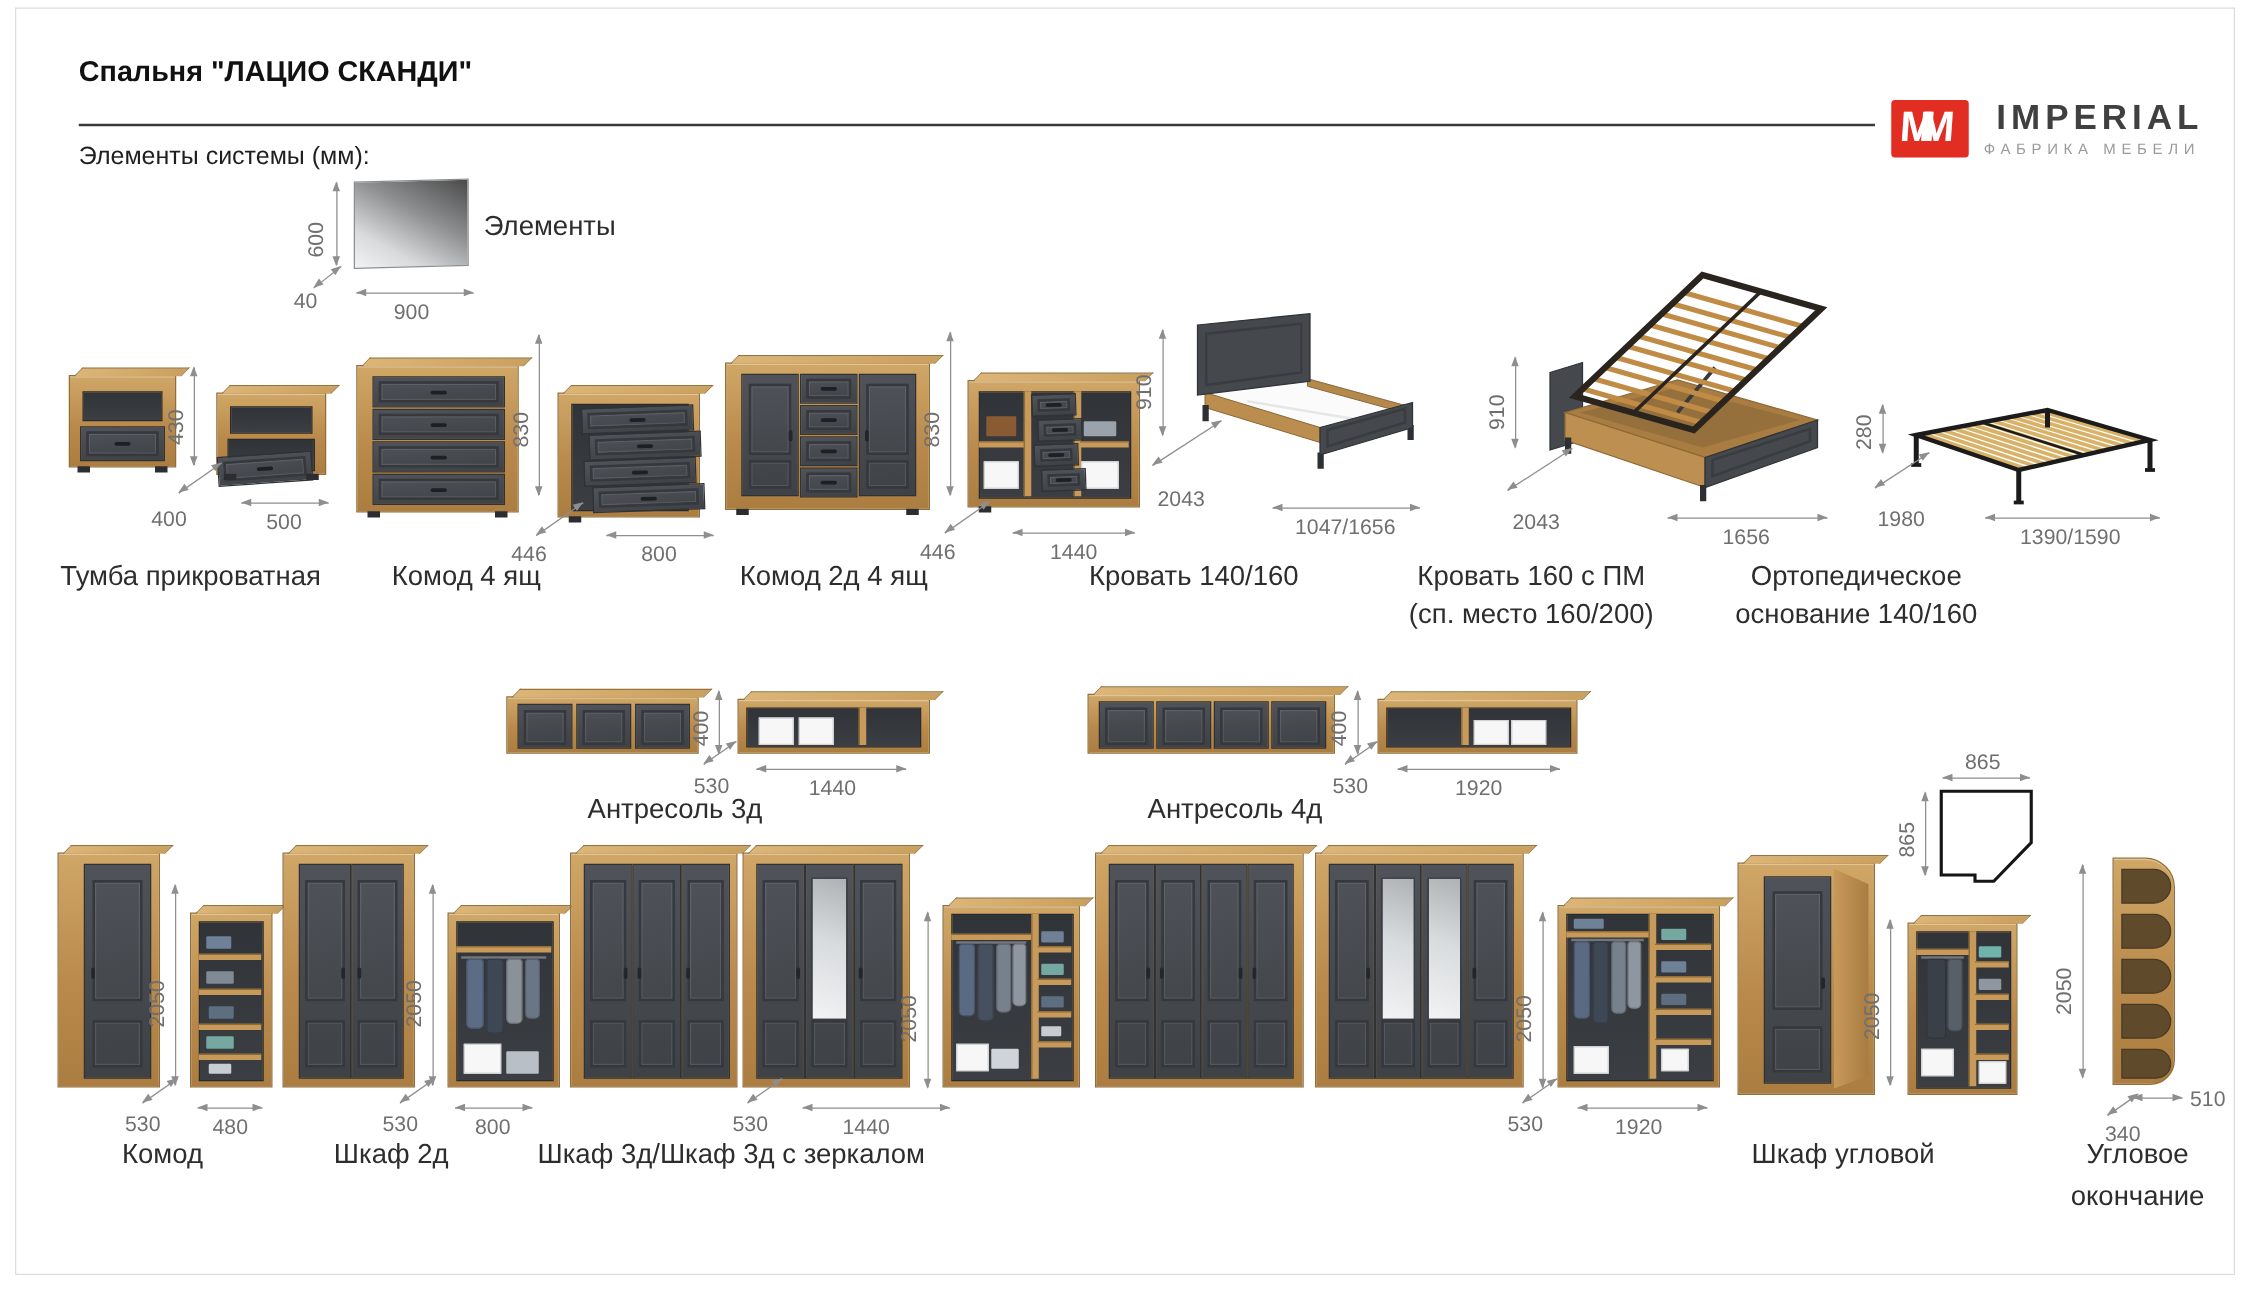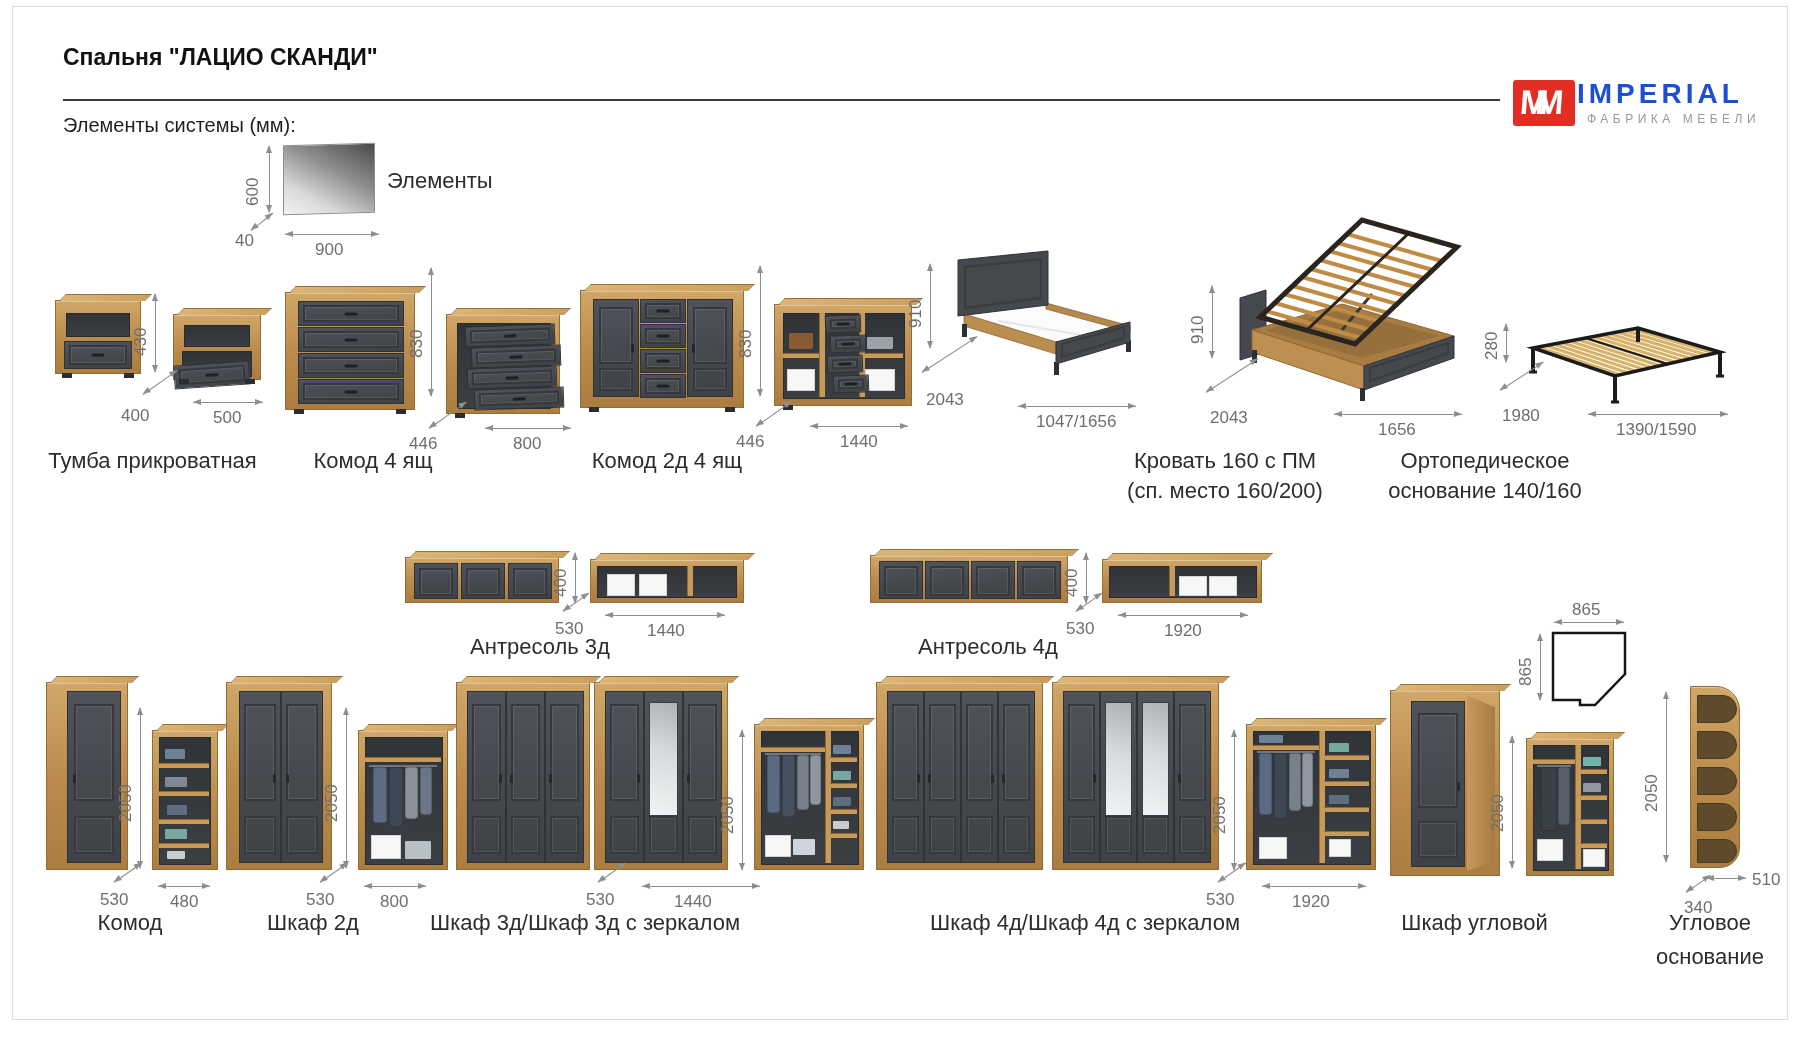--- a/index.html
+++ b/index.html
@@ -6,21 +6,21 @@
   #canvas{position:relative;width:1800px;height:1042px;background:#fff;overflow:hidden;}
   .frame{position:absolute;left:12px;top:6px;width:1774px;height:1012px;border:1px solid #ddd;}
   .g{position:absolute;}
   .title{position:absolute;left:63px;top:44px;font-size:23px;font-weight:700;color:#111;white-space:nowrap;}
   .rule{position:absolute;left:63px;top:99px;width:1437px;height:2px;background:#3a3a3a;}
   .subtitle{position:absolute;left:63px;top:114px;font-size:20px;color:#1f1f1f;white-space:nowrap;}
   
   .logo{position:absolute;left:1513px;top:76px;width:232px;height:58px;}
   .lmark{position:absolute;left:0;top:4px;width:62px;height:46px;background:#e22d22;border-radius:3px;overflow:hidden;}
   .lmark span{position:absolute;left:7px;top:3px;font-size:34px;font-weight:700;color:#fff;letter-spacing:-13px;transform:skewX(-4deg);}
-  .lbrand{position:absolute;left:64px;top:2px;font-size:28px;font-weight:600;letter-spacing:4px;color:#1d4ed8;white-space:nowrap;}
+  .lbrand{position:absolute;left:84px;top:2px;font-size:28px;font-weight:600;letter-spacing:4px;color:#404040;white-space:nowrap;}
   .ltag{position:absolute;left:74px;top:36px;font-size:12px;letter-spacing:4.5px;color:#9a9a9a;white-space:nowrap;}
   
   .dh{position:absolute;height:0;border-top:1.5px solid #8e8e8e;transform-origin:left center;}
   .dh::before{content:"";position:absolute;left:0;top:-4.2px;border-top:3.5px solid transparent;border-bottom:3.5px solid transparent;border-right:8px solid #8e8e8e;}
   .dh::after{content:"";position:absolute;right:0;top:-4.2px;border-top:3.5px solid transparent;border-bottom:3.5px solid transparent;border-left:8px solid #8e8e8e;}
   .dv{position:absolute;width:0;border-left:1.5px solid #8e8e8e;}
   .dv::before{content:"";position:absolute;top:-1px;left:-4.2px;border-left:3.5px solid transparent;border-right:3.5px solid transparent;border-bottom:8px solid #8e8e8e;}
   .dv::after{content:"";position:absolute;bottom:-1px;left:-4.2px;border-left:3.5px solid transparent;border-right:3.5px solid transparent;border-top:8px solid #8e8e8e;}
   .dim{position:absolute;font-size:17px;color:#6f6f6f;white-space:nowrap;}
   .dimv{writing-mode:vertical-rl;transform:rotate(180deg);}
@@ -255,20 +255,21 @@
     </svg>
     <span class="dh" style="left:12px;top:92px;width:52px;transform:rotate(-33deg)"></span>
     <span class="dim" style="left:14px;top:108px">1980</span>
     <span class="dh" style="left:100px;top:116px;width:140px"></span>
     <span class="dim" style="left:128px;top:122px">1390/1590</span>
   </div>
 
   <div class="ilabel" style="left:35px;top:448px;width:235px">Тумба прикроватная</div>
   <div class="ilabel" style="left:283px;top:448px;width:180px">Комод 4 ящ</div>
   <div class="ilabel" style="left:572px;top:448px;width:190px">Комод 2д 4 ящ</div>
+  <div class="ilabel" style="left:810px;top:448px;width:290px">Кровать 140/160</div>
   <div class="ilabel" style="left:1090px;top:448px;width:270px">Кровать 160 с ПМ</div>
   <div class="ilabel" style="left:1090px;top:478px;width:270px">(сп. место 160/200)</div>
   <div class="ilabel" style="left:1355px;top:448px;width:260px">Ортопедическое</div>
   <div class="ilabel" style="left:1355px;top:478px;width:260px">основание 140/160</div>
 
   <div class="g" style="left:403px;top:545px;width:385px;height:90px">
     <div class="cab" style="left:2px;top:12px;width:152px;height:44px">
       <div class="door sq" style="left:8px;top:5px;width:42px;height:34px"></div>
       <div class="door sq" style="left:55px;top:5px;width:42px;height:34px"></div>
       <div class="door sq" style="left:102px;top:5px;width:42px;height:34px"></div>
@@ -467,21 +468,20 @@
       <div class="st" style="left:82px;top:44px;width:20px;height:9px;background:#6f8196"></div>
       <div class="st" style="left:82px;top:70px;width:20px;height:9px;background:#5d6e80"></div>
       <div class="bx" style="left:82px;top:114px;width:20px;height:16px"></div>
       <div class="bx" style="left:12px;top:112px;width:26px;height:20px"></div>
     </div>
     <span class="dh" style="left:346px;top:204px;width:34px;transform:rotate(-35deg)"></span>
     <span class="dim" style="left:334px;top:212px">530</span>
     <span class="dh" style="left:390px;top:208px;width:104px"></span>
     <span class="dim" style="left:420px;top:214px">1920</span>
   </div>
-  <div class="ilabel" style="left:870px;top:910px;width:430px">Шкаф 4д/Шкаф 4д с зеркалом</div>
 
   <div class="g" style="left:1382px;top:598px;width:252px;height:318px">
     <span class="dh" style="left:172px;top:24px;width:70px"></span>
     <span class="dim" style="left:190px;top:2px">865</span>
     <span class="dv" style="left:158px;top:36px;height:66px"></span>
     <span class="dim dimv" style="left:134px;top:50px;height:38px">865</span>
     <svg style="left:168px;top:32px" width="78" height="78" viewBox="0 0 78 78">
       <path d="M3,3 V70 H30 V75 H45 L75,44 V3 Z" fill="#fff" stroke="#151515" stroke-width="2.5"></path>
     </svg>
     <div class="cab" style="left:8px;top:92px;width:108px;height:184px">
@@ -520,15 +520,15 @@
       <div class="cavity" style="left:6px;top:80px;width:38px;height:26px;border-radius:0 16px 16px 0;background:#5f4a2c;border-color:#4a3a22"></div>
       <div class="cavity" style="left:6px;top:116px;width:38px;height:26px;border-radius:0 16px 16px 0;background:#5f4a2c;border-color:#4a3a22"></div>
       <div class="cavity" style="left:6px;top:152px;width:38px;height:22px;border-radius:0 16px 16px 0;background:#5f4a2c;border-color:#4a3a22"></div>
     </div>
     <span class="dh" style="left:58px;top:200px;width:40px"></span>
     <span class="dim" style="left:104px;top:192px">510</span>
     <span class="dh" style="left:38px;top:214px;width:30px;transform:rotate(-35deg)"></span>
     <span class="dim" style="left:36px;top:220px">340</span>
   </div>
   <div class="ilabel" style="left:1625px;top:910px;width:170px">Угловое</div>
-  <div class="ilabel" style="left:1625px;top:944px;width:170px">основание</div>
+  <div class="ilabel" style="left:1625px;top:944px;width:170px">окончание</div>
 
 </div>
 
 </body></html>

